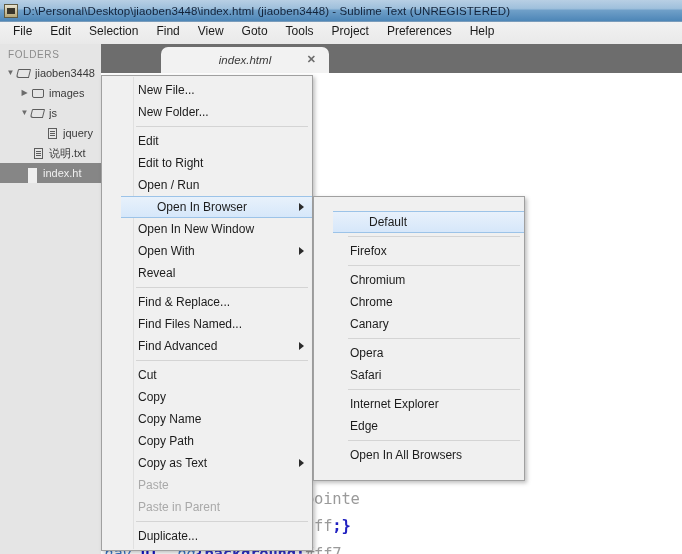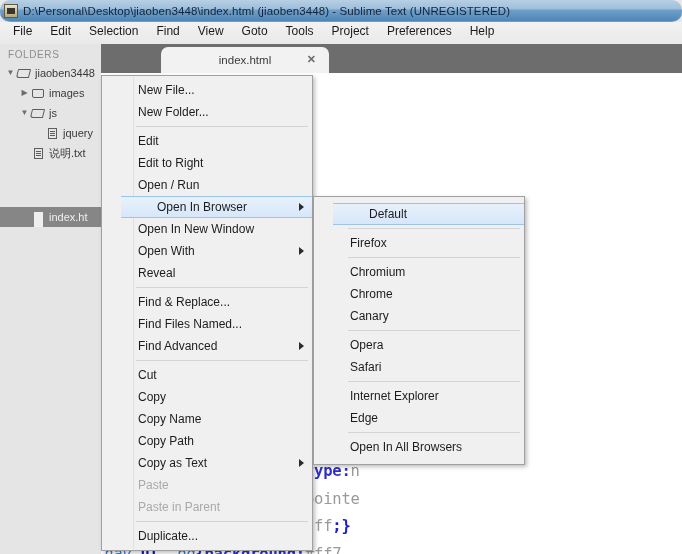--- a/index.html
+++ b/index.html
@@ -21,21 +21,20 @@
   .titlebar {
     position: absolute;
     left: 0; top: 0;
     width: 682px; height: 22px;
     background: linear-gradient(to bottom, #b8cfe4 0%, #9fc0dc 40%, #6f9fc8 50%, #4d86b7 100%);
     display: flex;
     align-items: center;
     box-sizing: border-box;
     padding-left: 4px;
     border-bottom: 1px solid #7a9cbb;
-    border-radius: 10px;
   }
   .titlebar-icon {
     width: 14px; height: 14px;
     margin-right: 5px;
     background: linear-gradient(to bottom, #e8e2cf, #b6a878);
     border: 1px solid #5f5a42;
     box-sizing: border-box;
     position: relative;
     flex: 0 0 auto;
   }
@@ -178,20 +177,21 @@
     left: 60px; top: 3px;
     width: 168px; height: 26px;
     background: #f2f2f2;
     border-radius: 7px 7px 0 0;
     display: flex;
     align-items: center;
     justify-content: center;
   }
   .tab-label {
     font-size: 11.5px;
+    font-style: italic;
     color: #3a3a3a;
   }
   .tab-close {
     position: absolute;
     right: 13px; top: 6px;
     font-size: 11px;
     color: #6d6d6d;
     font-weight: bold;
     cursor: pointer;
   }
@@ -285,21 +285,21 @@
 
   
   .submenu {
     position: absolute;
     left: 313px; top: 196px;
     width: 212px;
     background: #f0f0f0;
     border: 1px solid #a0a0a0;
     box-shadow: 2px 2px 4px rgba(0,0,0,0.25);
     box-sizing: border-box;
-    padding: 6px 0;
+    padding: 14px 0;
     z-index: 50;
   }
 </style>
 </head>
 <body>
 
 <div id="app">
 
   <div class="titlebar">
     <div class="titlebar-icon"></div>
@@ -340,21 +340,21 @@
         <div class="tree-row" style="padding-left: 32px;">
           <span class="twisty"></span>
           <span class="ficon file"></span>
           <span class="tree-label">jquery</span>
         </div>
         <div class="tree-row" style="padding-left: 18px;">
           <span class="twisty"></span>
           <span class="ficon file"></span>
           <span class="tree-label">说明.txt</span>
         </div>
-        <div class="tree-row selected" style="padding-left: 18px; margin-top: 44px;">
+        <div class="tree-row selected" style="padding-left: 12px;">
           <span class="twisty"></span>
           <span class="ficon file"></span>
           <span class="tree-label">index.ht</span>
         </div>
       </div>
   </div>
 
   <div class="editor-area">
     <div class="tabbar">
       <div class="tab">

